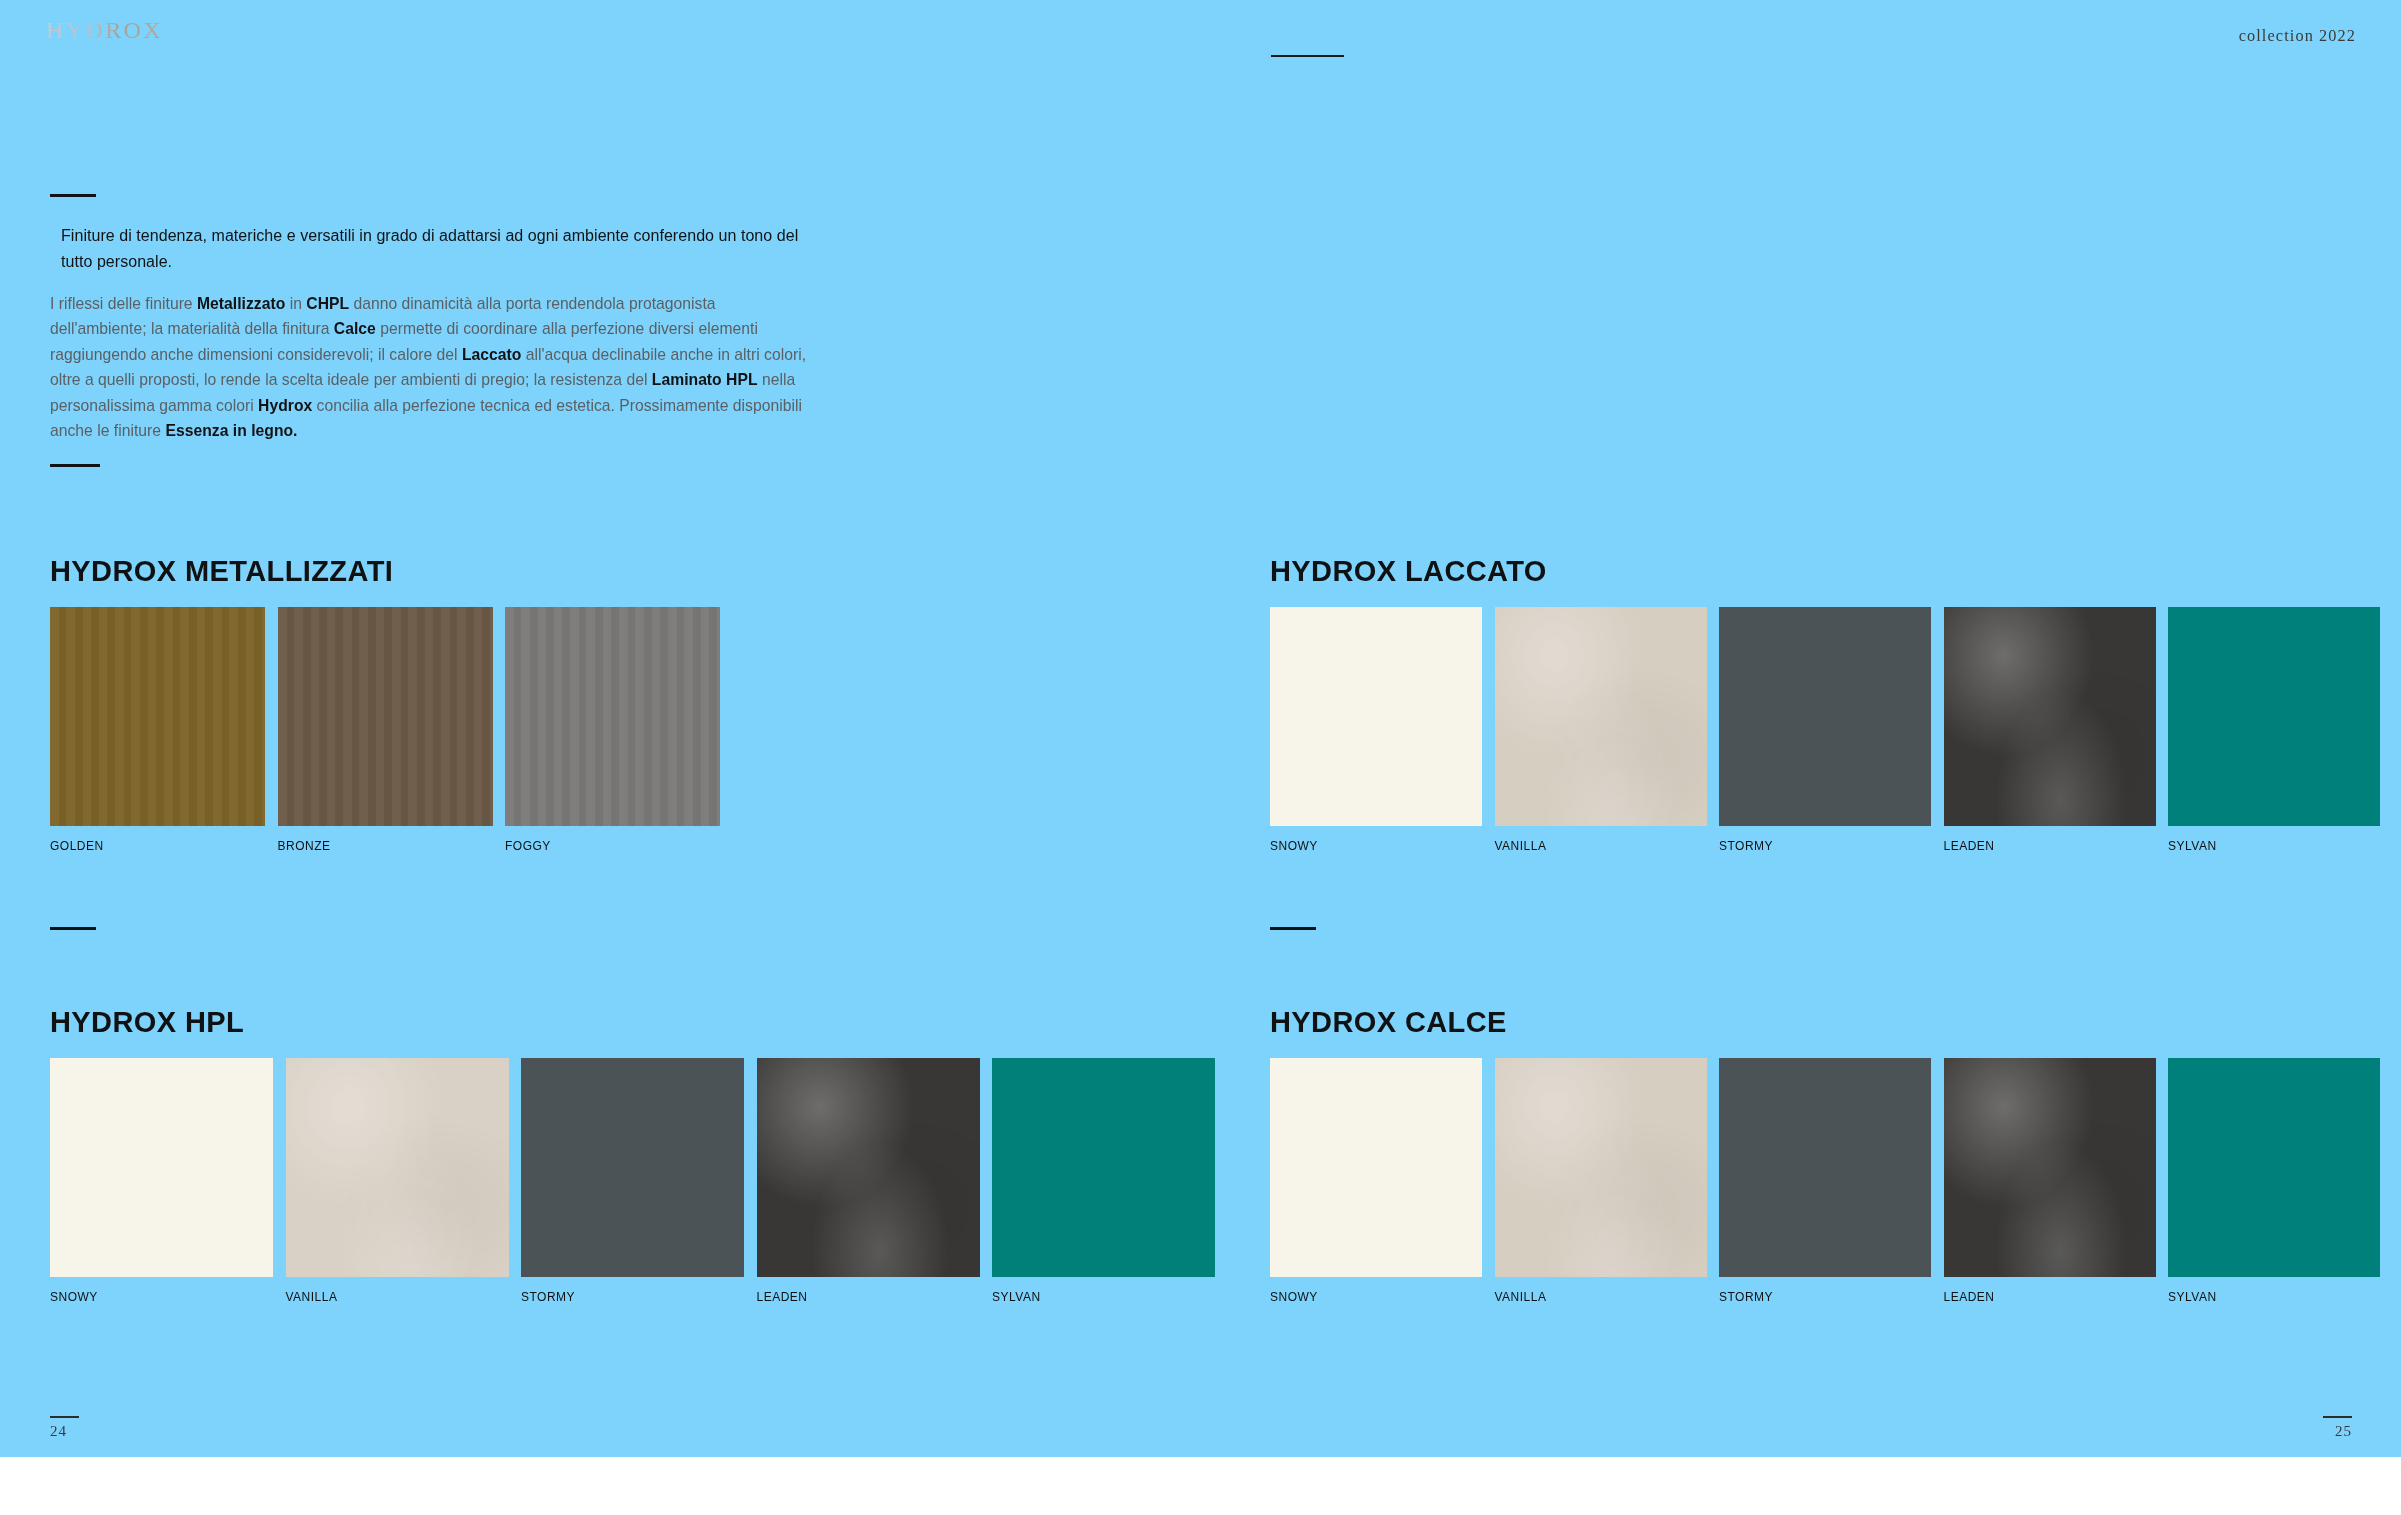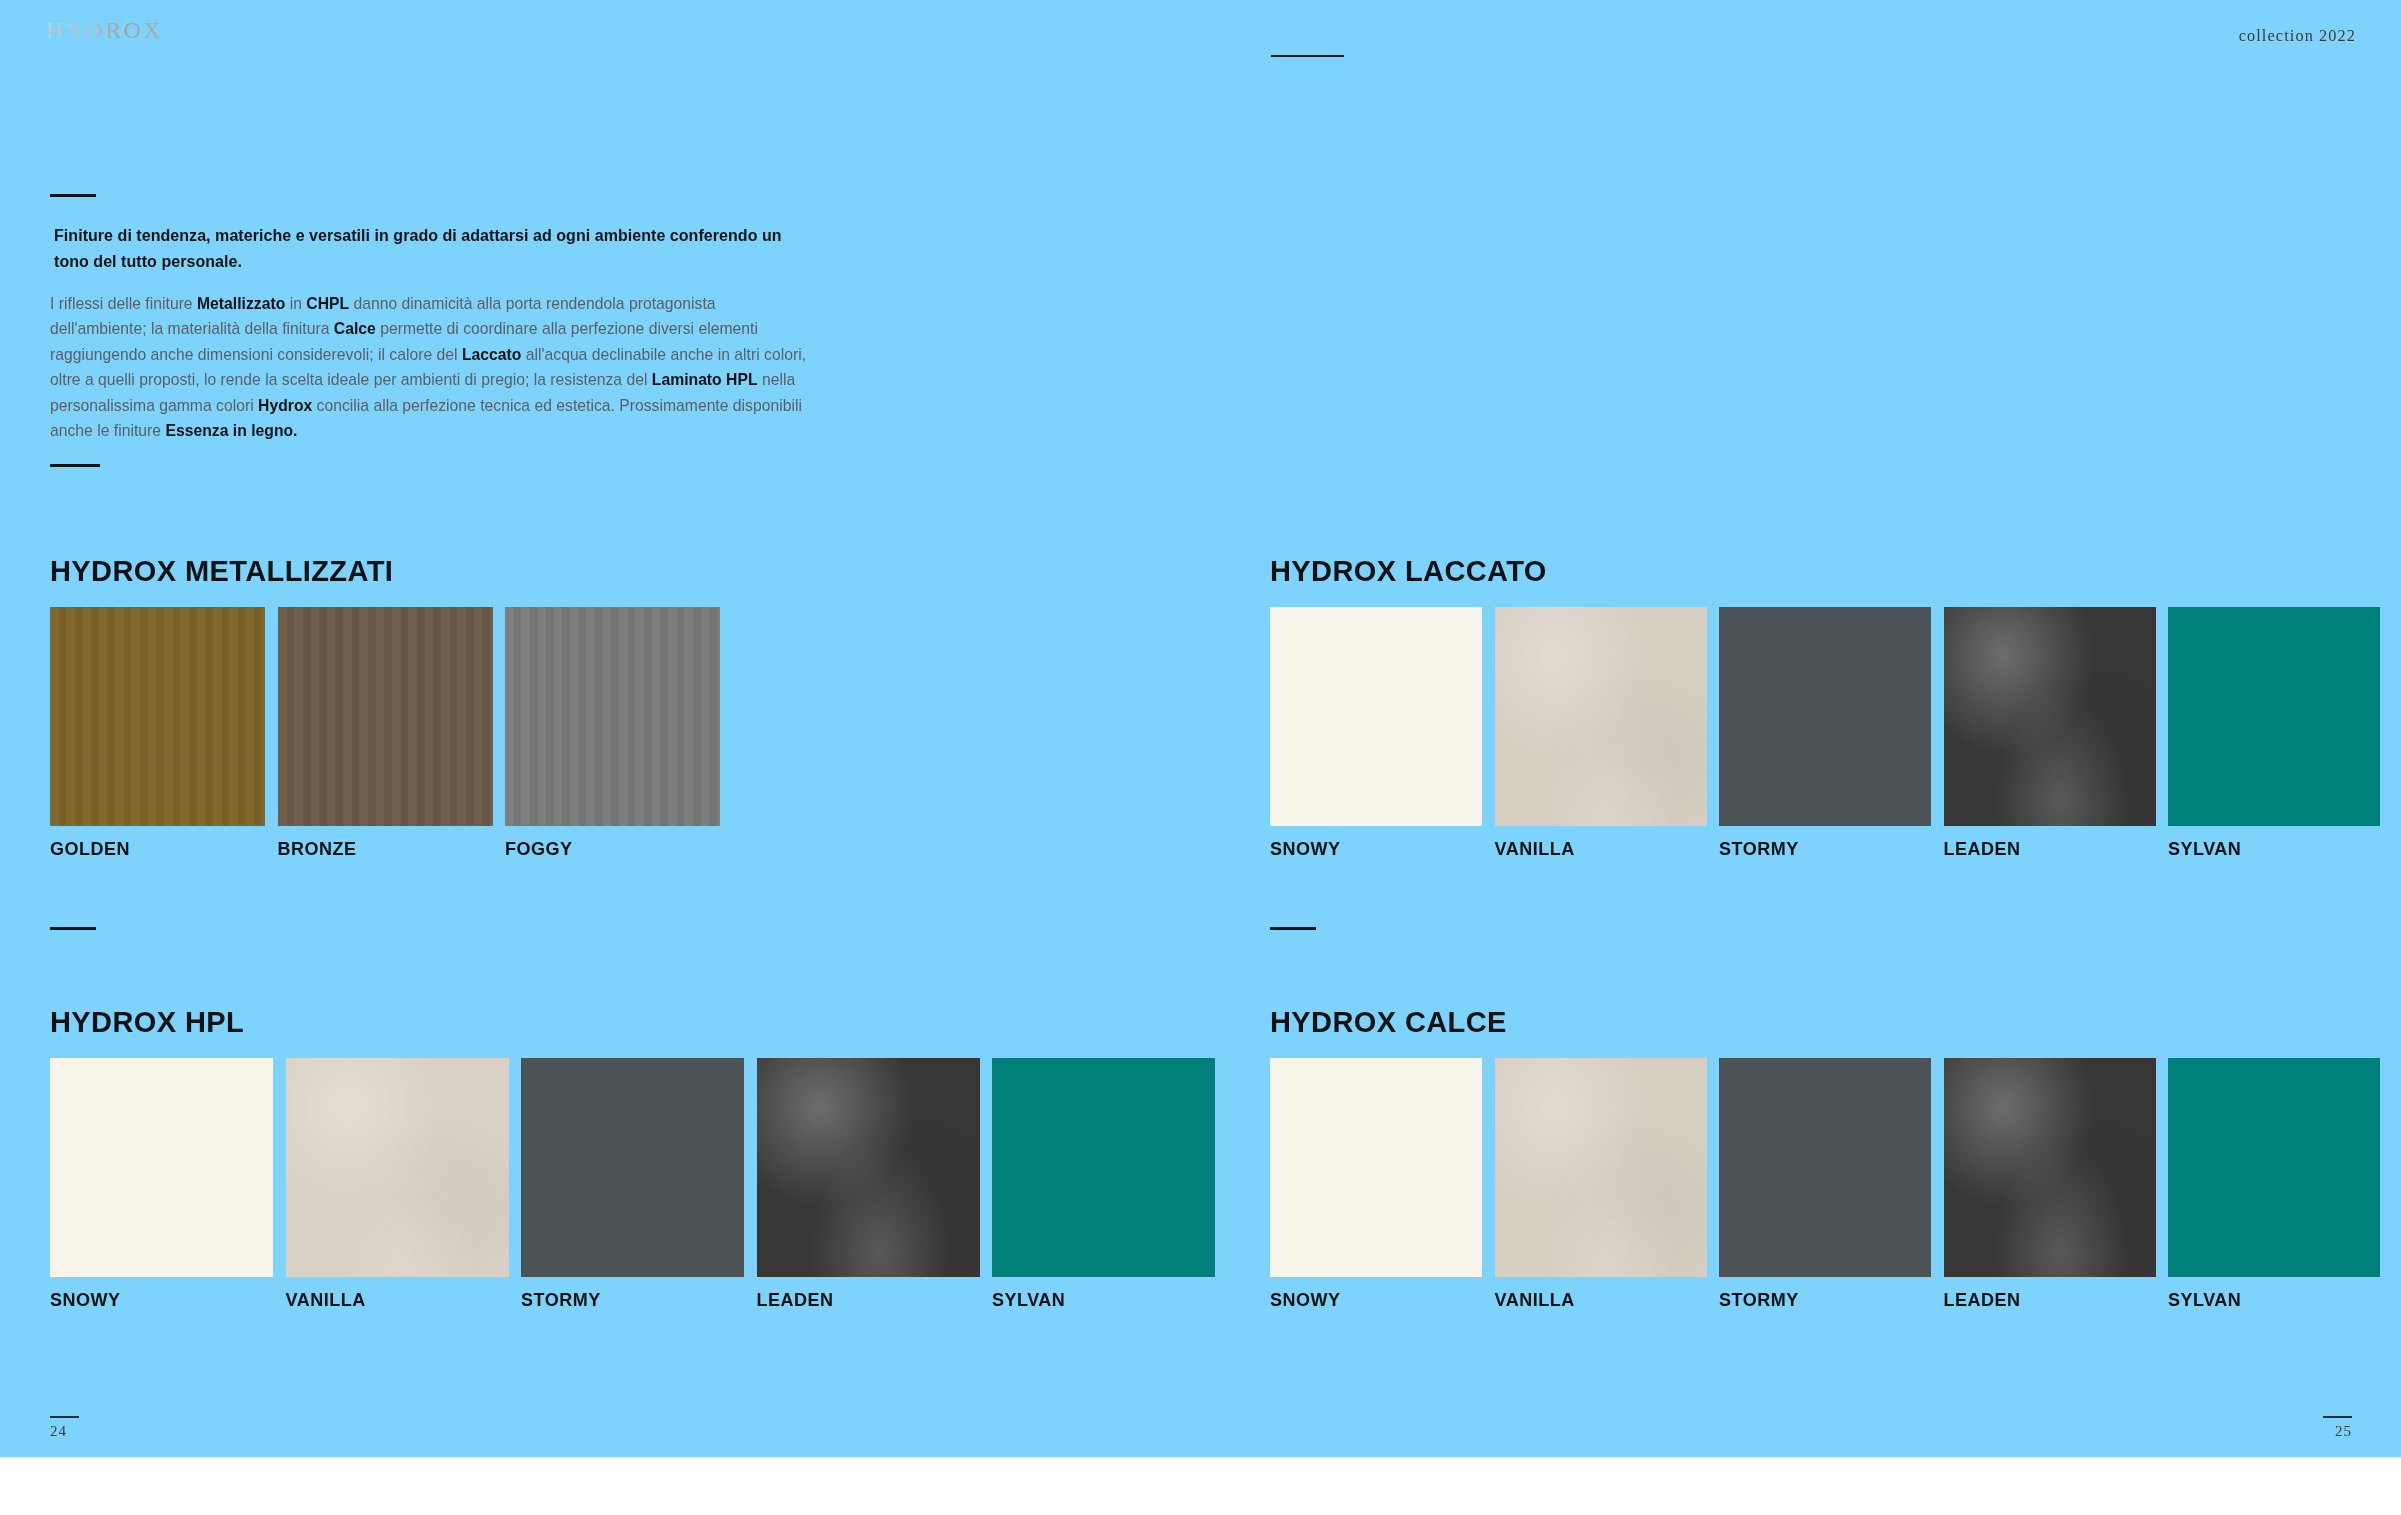--- a/index.html
+++ b/index.html
@@ -68,25 +68,25 @@
     background: #101214;
     height: 2.9px;
   }
   .rule-title { left: 50px; top: 194px; width: 46px; }
   .rule-mid   { left: 50px; top: 464px; width: 50px; }
   .rule-sec-left  { left: 50px; top: 927px; width: 46px; }
   .rule-sec-right { left: 1270px; top: 927px; width: 46px; }
 
   .lead {
     position: absolute;
-    left: 54px;
+    left: 61px;
     top: 223px;
     width: 740px;
     font-size: 16px;
-    font-weight: 700;
+    font-weight: 400;
     line-height: 1.62;
     color: #111315;
     letter-spacing: 0.05px;
   }
   .body-copy {
     position: absolute;
     left: 50px;
     top: 291px;
     width: 759px;
     font-size: 15.7px;
@@ -132,22 +132,22 @@
       radial-gradient(ellipse at 55% 88%, rgba(255,255,255,.20) 0%, rgba(255,255,255,0) 40%);
     opacity: .9;
   }
   .chip.streaky::after {
     background-image:
       repeating-linear-gradient(90deg, rgba(255,255,255,.04) 0 8.6px, rgba(0,0,0,.055) 8.6px 16.3px);
     opacity: .75;
   }
   .sw-label {
     margin-top: 12.5px;
-    font-size: 18px;
-    font-weight: 700;
+    font-size: 12px;
+    font-weight: 400;
     letter-spacing: 0.5px;
     color: #0f1112;
     white-space: nowrap;
   }
 
   
   #sec-metallizzati { left: 50px; top: 555px; }
   #sec-metallizzati .chip { height: 219px; }
   #sec-metallizzati .swatch { width: 215px; }
 

